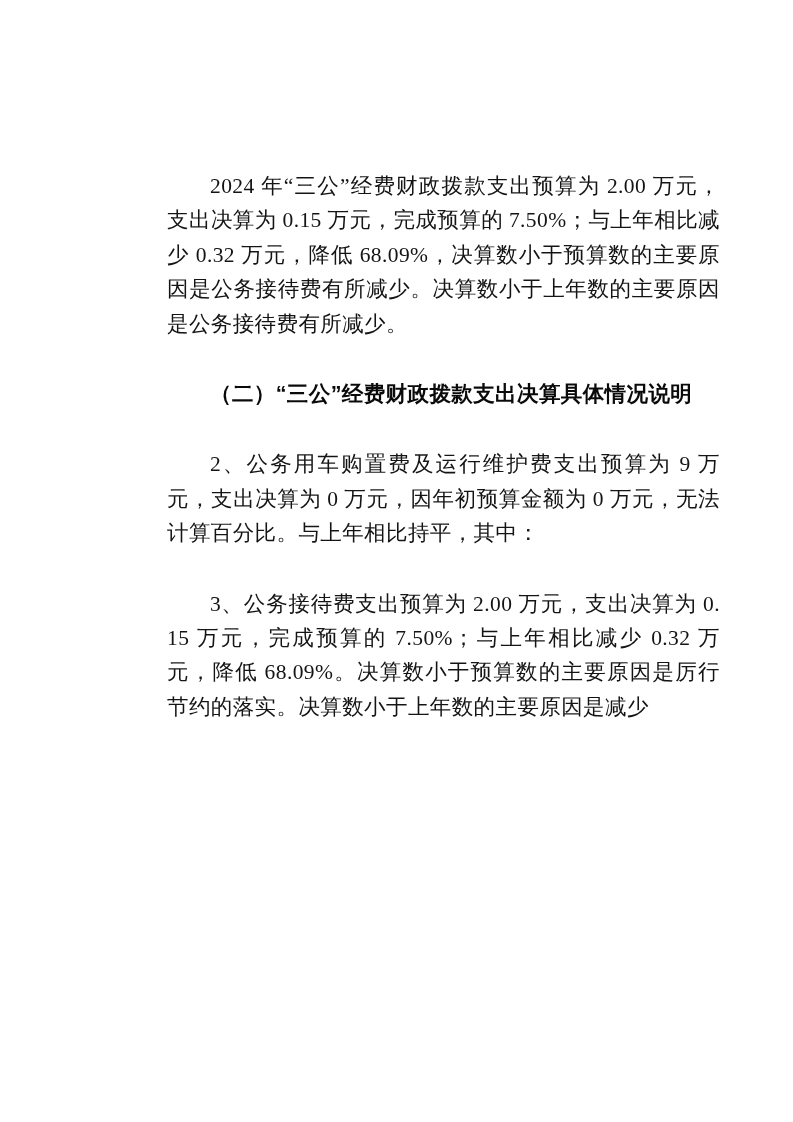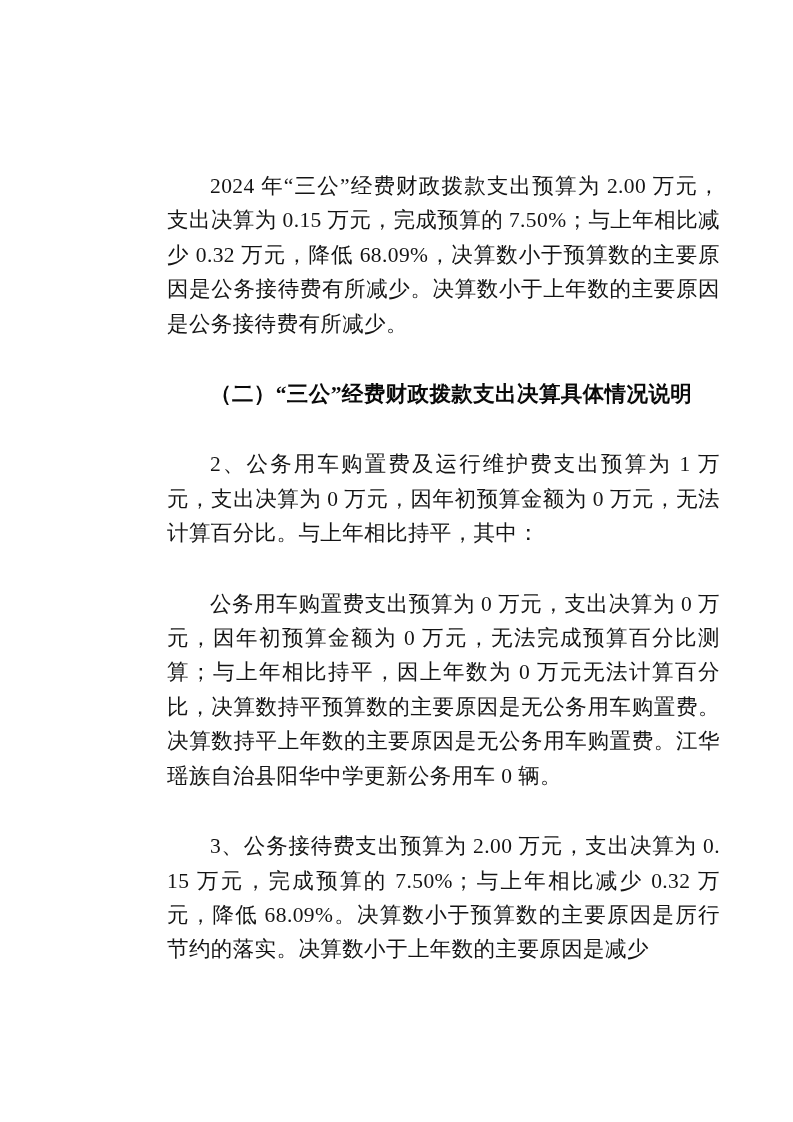--- a/index.html
+++ b/index.html
@@ -25,21 +25,21 @@
     font-size: 21.5px;
     line-height: 34.4px;
     text-align: justify;
     text-justify: inter-character;
     text-indent: 2em;
     word-break: break-all;
     letter-spacing: 0.4px;
     color: #141414;
   }
   .heading {
-    font-family: Liberation Serif, serif;
+    font-family: Liberation Sans, sans-serif;
     font-weight: 700;
     font-size: 21.5px;
     line-height: 34.4px;
     text-indent: 2em;
     letter-spacing: 0.4px;
     color: #0a0a0a;
     text-align: left;
     word-break: break-all;
   }
 </style>
@@ -47,21 +47,20 @@
 <body>
 
 <div class="page">
   <div class="content">
 
     <p class="para">2024 年“三公”经费财政拨款支出预算为 2.00 万元，支出决算为 0.15 万元，完成预算的 7.50%；与上年相比减少 0.32 万元，降低 68.09%，决算数小于预算数的主要原因是公务接待费有所减少。决算数小于上年数的主要原因是公务接待费有所减少。</p>
 
     <h2 class="heading">（二）“三公”经费财政拨款支出决算具体情况说明</h2>
 
 
-    <p class="para">2、公务用车购置费及运行维护费支出预算为 1 万元，支出决算为 0 万元，因年初预算金额为 0 万元，无法计算百分比。与上年相比持平，其中：</p>
+    <p class="para">2、公务用车购置费及运行维护费支出预算为 9 万元，支出决算为 0 万元，因年初预算金额为 0 万元，无法计算百分比。与上年相比持平，其中：</p>
 
-    <p class="para">公务用车购置费支出预算为 0 万元，支出决算为 0 万元，因年初预算金额为 0 万元，无法完成预算百分比测算；与上年相比持平，因上年数为 0 万元无法计算百分比，决算数持平预算数的主要原因是无公务用车购置费。决算数持平上年数的主要原因是无公务用车购置费。江华瑶族自治县阳华中学更新公务用车 0 辆。</p>
 
 
     <p class="para">3、公务接待费支出预算为 2.00 万元，支出决算为 0.15 万元，完成预算的 7.50%；与上年相比减少 0.32 万元，降低 68.09%。决算数小于预算数的主要原因是厉行节约的落实。决算数小于上年数的主要原因是减少</p>
 
   </div>
 </div>
 
 </body></html>

